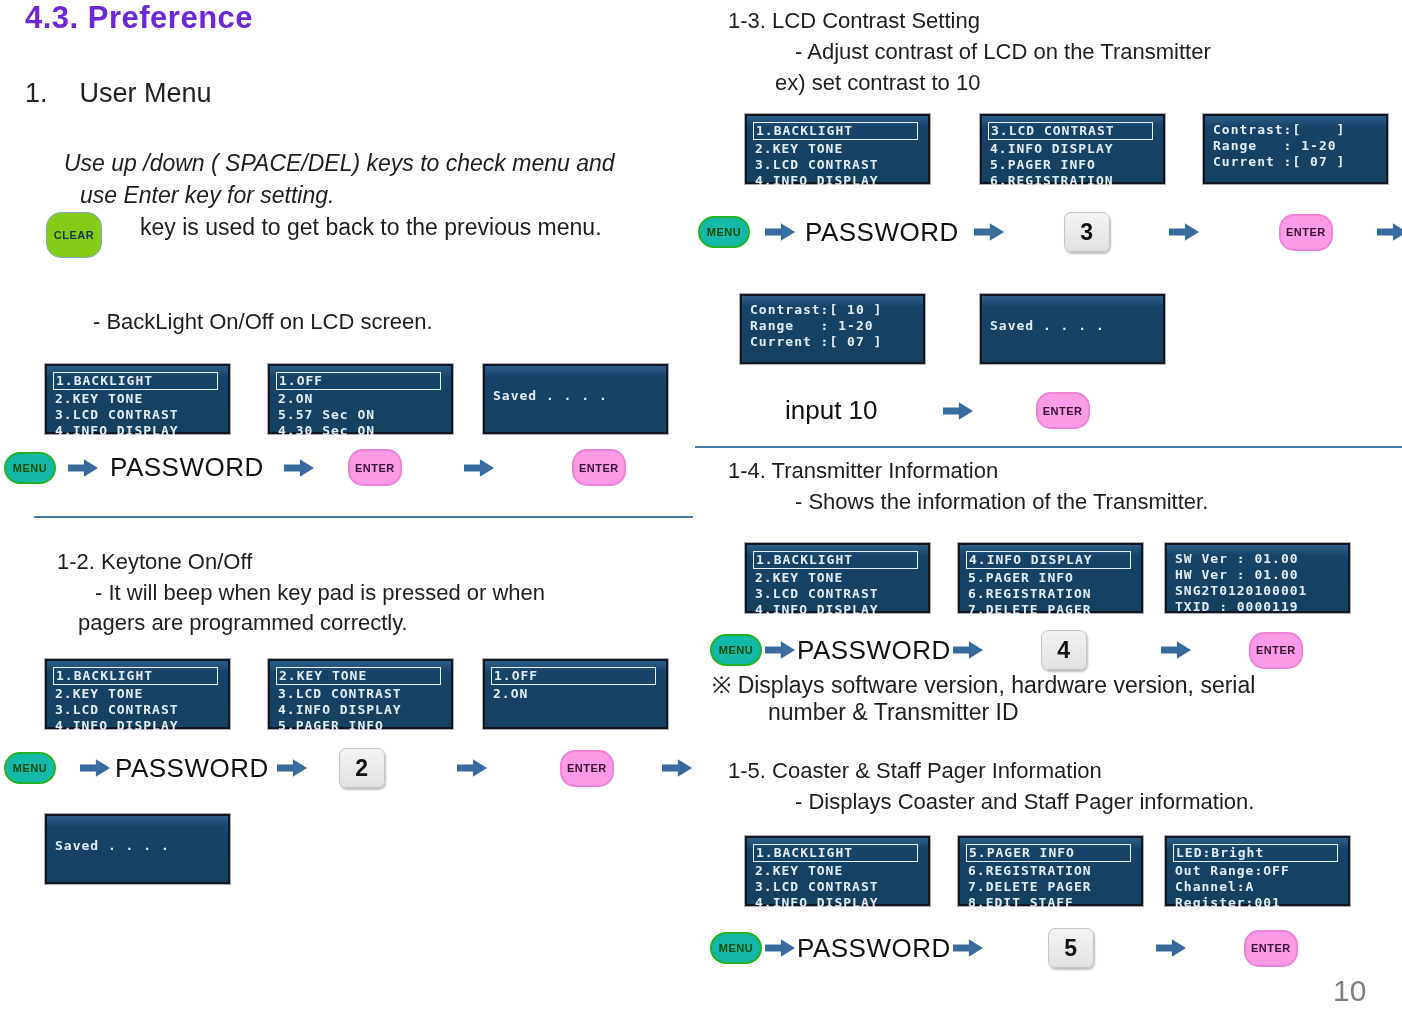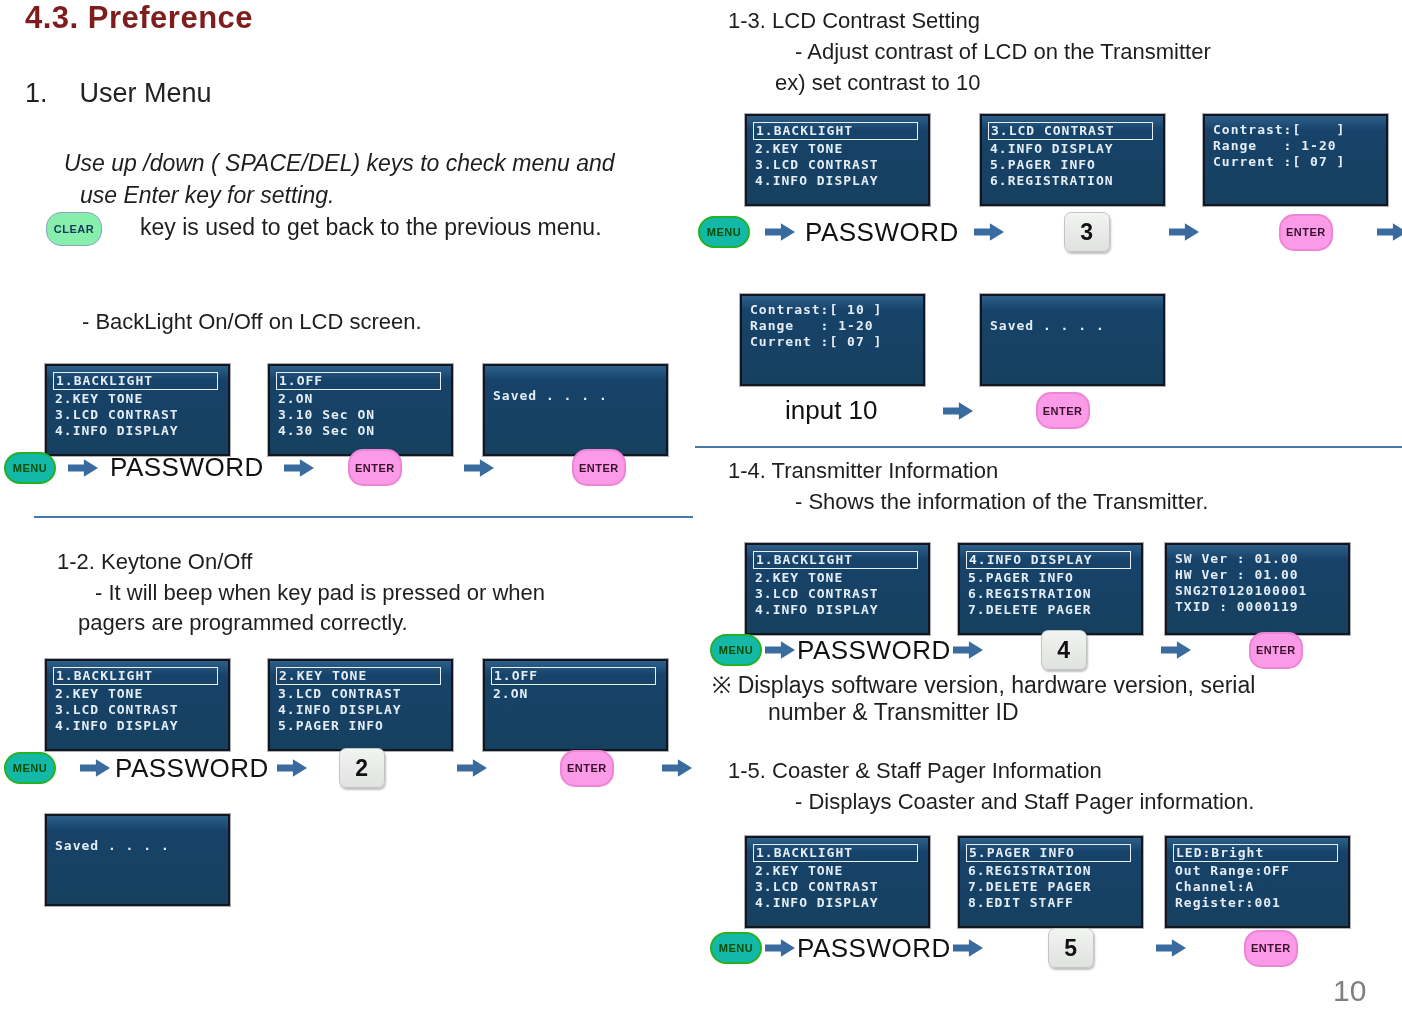--- a/index.html
+++ b/index.html
@@ -2,49 +2,49 @@
 <html><head>
 <meta charset="utf-8">
 <style>
   html,body{margin:0;padding:0;background:#ffffff;}
   #page{position:relative;width:1402px;height:1014px;background:#ffffff;overflow:hidden;
         font-family:"Liberation Sans", sans-serif;color:#1a1a1a;}
 
   .abs{position:absolute;}
 
   
-  .doc-title{font-size:31px;font-weight:bold;color:#7f1d1d;letter-spacing:0.5px;}
+  .doc-title{font-size:31px;font-weight:bold;color:#6d28d9;letter-spacing:0.5px;}
   .h1{font-size:27px;color:#222;display:flex;}
   .sec-head{font-size:22px;color:#1e1e1e;}
   .body-txt{font-size:23px;color:#1e1e1e;}
   .italic-txt{font-size:23px;font-style:italic;color:#1e1e1e;}
   .password-lbl{font-size:26px;color:#111;letter-spacing:0.5px;}
   .input-lbl{font-size:26px;color:#111;}
   .page-num{font-size:30px;color:#7f7f7f;}
 
   
-  .lcd{width:185px;height:92px;box-sizing:border-box;border:2px solid #14161f;
+  .lcd{width:185px;height:70px;box-sizing:border-box;border:2px solid #14161f;
        box-shadow:0 0 0 1px #aab0b6;
        background:linear-gradient(#2d5f8a, #17436a 16%, #16405f);
        padding:6px 8px 4px 8px;}
   .lcd-line{font-family:"DejaVu Sans Mono", monospace;font-size:13px;font-weight:bold;
             color:#e4edf6;letter-spacing:1px;line-height:16px;min-height:16px;white-space:pre;}
   .lcd-line.boxed{border:1px solid #e8eef5;margin:0 0 1px -2px;padding:0 0 0 2px;width:calc(100% - 4px);}
 
   
   .flow{position:absolute;display:flex;align-items:center;}
   .sp{display:inline-block;height:1px;flex:none;}
 
   .btn{display:flex;align-items:center;justify-content:center;box-sizing:border-box;
        font-weight:bold;flex:none;}
   .btn-menu{width:52px;height:32px;border-radius:17px;background:#14b8a6;
             border:2px solid #23b223;color:#064d06;font-size:11px;letter-spacing:0.5px;}
   .btn-enter{width:54px;height:37px;border-radius:15px;background:#fb9be7;
              border:2px solid #ee84d6;color:#38102e;font-size:11px;letter-spacing:0.5px;}
-  .btn-clear{width:56px;height:34px;border-radius:15px;background:#86efac;
+  .btn-clear{width:56px;height:46px;border-radius:15px;background:#84cc16;
              border:1px solid #86a5c5;color:#16375c;font-size:11px;letter-spacing:0.5px;}
   .btn-key{width:46px;height:40px;border-radius:7px;background:linear-gradient(#f2f4f2,#dfe2df);
            border:1px solid #c2c6c2;box-shadow:1px 2px 2px rgba(0,0,0,0.25);
            color:#111;font-size:23px;}
 
   .arr{flex:none;}
 
   .divider{position:absolute;height:2px;background:#4677ad;}
 </style>
 </head>
@@ -66,32 +66,32 @@
     <span>1.</span>
     <span style="margin-left:32px;">User Menu</span>
   </div>
 
   <div class="abs italic-txt" style="left:64px;top:150px;">Use up /down ( SPACE/DEL) keys to check menu and</div>
   <div class="abs italic-txt" style="left:80px;top:182px;">use Enter key for setting.</div>
 
   <div class="abs btn btn-clear" style="left:46px;top:212px;">CLEAR</div>
   <div class="abs body-txt" style="left:140px;top:214px;">key is used to get back to the previous menu.</div>
 
-  <div class="abs sec-head" style="left:82px;top:309px;">- BackLight On/Off on LCD screen.</div>
+  <div class="abs sec-head" style="left:93px;top:309px;">- BackLight On/Off on LCD screen.</div>
 
   <div class="abs lcd" style="left:45px;top:364px;">
       <div class="lcd-line boxed">1.BACKLIGHT</div>
       <div class="lcd-line">2.KEY TONE</div>
       <div class="lcd-line">3.LCD CONTRAST</div>
       <div class="lcd-line">4.INFO DISPLAY</div>
     </div>
   <div class="abs lcd" style="left:268px;top:364px;">
       <div class="lcd-line boxed">1.OFF</div>
       <div class="lcd-line">2.ON</div>
-      <div class="lcd-line">3.10 Sec ON</div>
+      <div class="lcd-line">5.57 Sec ON</div>
       <div class="lcd-line">4.30 Sec ON</div>
     </div>
   <div class="abs lcd" style="left:483px;top:364px;">
       <div class="lcd-line"></div>
       <div class="lcd-line">Saved . . . .</div>
     </div>
 
   <div class="flow" style="left:4px;top:449px;">
     <div class="btn btn-menu">MENU</div>
     <i class="sp" style="width:12px"></i>

